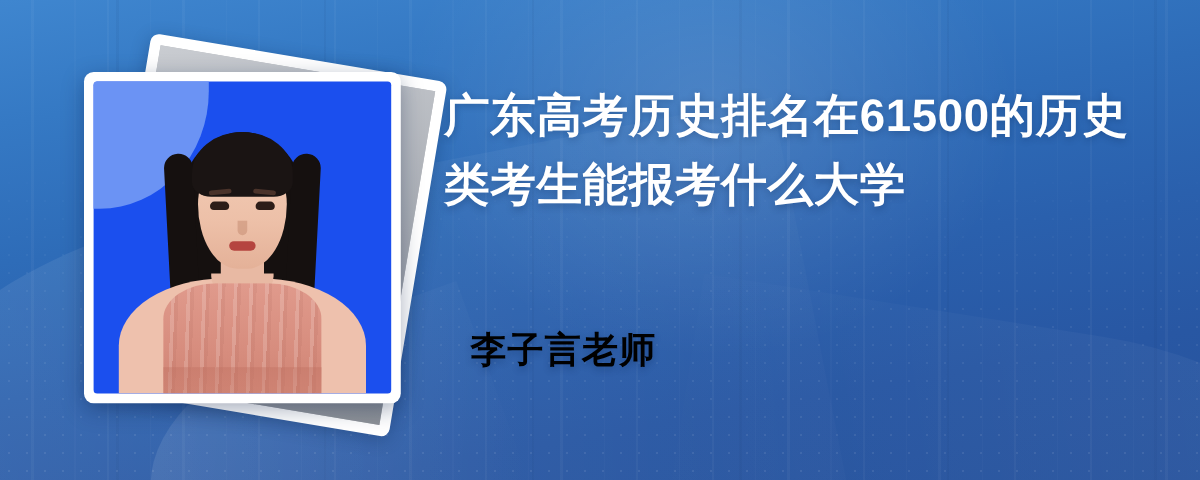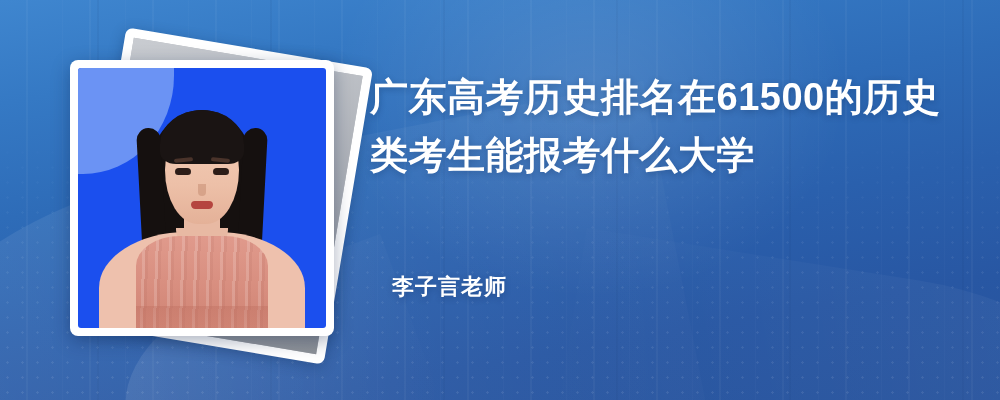--- a/index.html
+++ b/index.html
@@ -297,22 +297,22 @@
     font-weight: bold;
     line-height: 58px;
     letter-spacing: 0.5px;
     text-shadow: 0 2px 6px rgba(10,35,80,0.30);
   }
   .author {
     position: absolute;
     left: 22px;
     top: 272px;
     margin: 0;
-    color: #ffffff;
-    font-size: 22px;
+    color: #000000;
+    font-size: 30px;
     font-weight: bold;
     letter-spacing: 1px;
     text-shadow: 0 2px 6px rgba(10,35,80,0.32);
   }
   .role {
     position: absolute;
     left: 2px;
     top: 318px;
     margin: 0;
     color: rgba(255,255,255,0.88);

